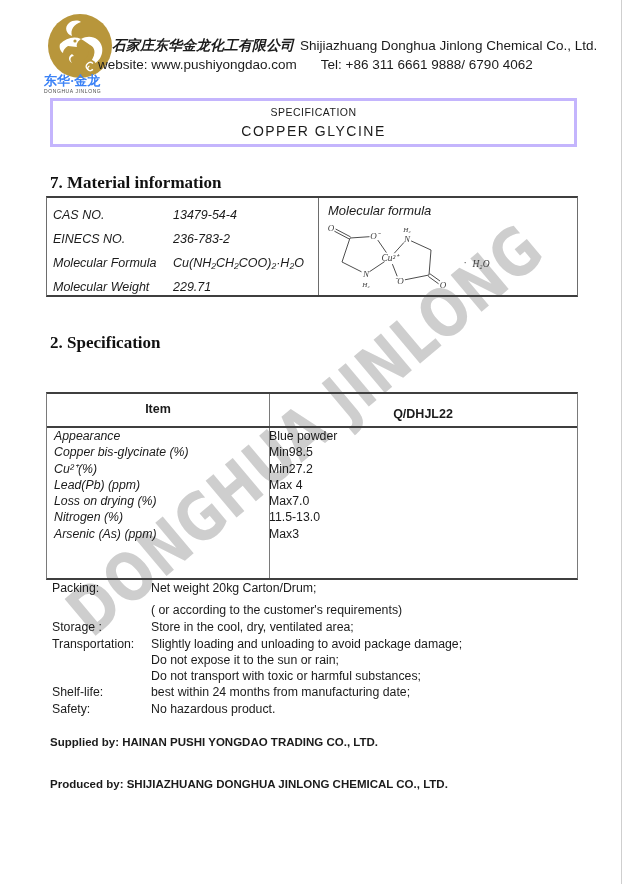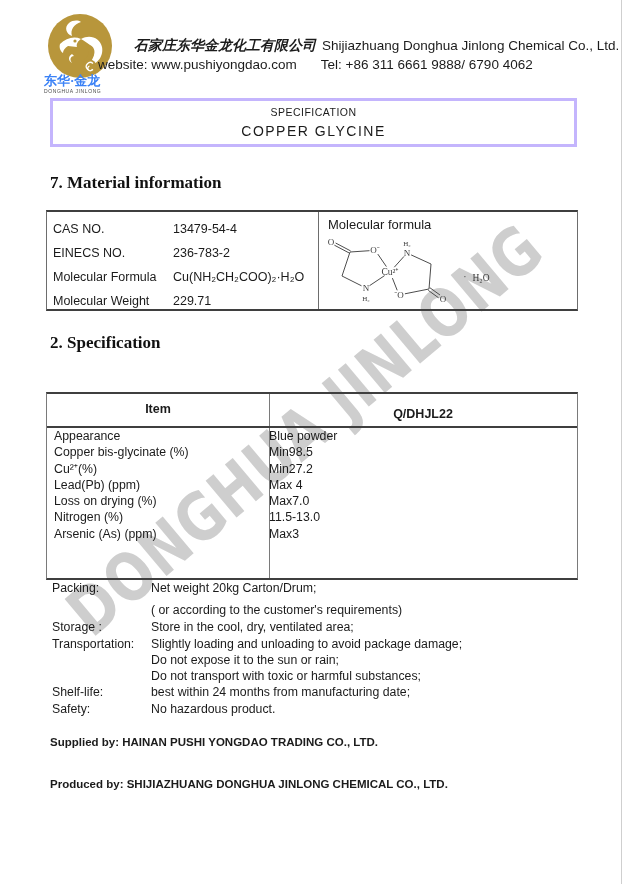--- a/index.html
+++ b/index.html
@@ -13,54 +13,54 @@
   .content{position:absolute;inset:0;z-index:1;}
   .edge{position:absolute;left:621px;top:0;width:1px;height:884px;background:#cfcfcf;}
 
   
   .logo-circle{position:absolute;left:48px;top:14px;width:64px;height:64px;}
   .logo-swirl{position:absolute;left:82px;top:59px;width:15px;height:15px;}
   .logo-cap{position:absolute;left:44px;top:74px;width:90px;}
   .cap-cn{font-family:"Liberation Serif",serif;font-weight:bold;font-size:13px;color:#3b82f6;line-height:14px;}
   .cap-en{font-size:5px;letter-spacing:.6px;color:#4a4a4a;line-height:6px;}
   .co-line1{position:absolute;left:112px;top:37px;font-size:13.5px;white-space:nowrap;}
-  .co-cn{font-family:"Liberation Serif",serif;font-style:italic;font-weight:600;font-size:14px;padding-left:22px;}
+  .co-cn{font-family:"Liberation Serif",serif;font-style:italic;font-weight:600;font-size:14px;}
   .co-en{margin-left:6px;}
   .co-line2{position:absolute;left:98px;top:57px;font-size:13.5px;white-space:nowrap;}
   .tel{margin-left:24px;}
 
   
   .tbox{position:absolute;left:50px;top:98px;width:527px;height:49px;border:3px solid #c4b5fd;box-sizing:border-box;}
   .tbox .kicker{text-align:center;margin-top:5px;font-size:10.5px;letter-spacing:.5px;}
   .tbox .title{text-align:center;margin-top:5px;font-size:14px;letter-spacing:1.5px;}
 
   .h-ser{position:absolute;left:50px;font-family:"Liberation Serif",serif;font-weight:bold;font-size:17px;color:#111;}
 
   
-  .mtable{position:absolute;left:46px;top:210px;width:532px;height:101px;box-sizing:border-box;
-          border:1px solid #6d6d6d;border-top:2px solid #3f3f3f;border-bottom:2px solid #3f3f3f;}
+  .mtable{position:absolute;left:46px;top:196px;width:532px;height:101px;box-sizing:border-box;
+          border:1px solid #6d6d6d;border-top:2px solid #3f3f3f;border-bottom:2px solid #3f3f3f;font-style:italic;}
   .mrow{position:absolute;left:0;font-size:12.5px;white-space:nowrap;}
   .mrow .lab{position:absolute;left:6px;width:120px;}
   .mrow .val{position:absolute;left:126px;}
   .mcell-r{position:absolute;left:271px;right:0;top:0;bottom:0;border-left:1px solid #6d6d6d;}
   .mf-label{position:absolute;left:9px;top:5px;font-size:13px;}
   .mol{position:absolute;left:4px;top:19px;}
   .mol text{font-family:"Liberation Serif",serif;fill:#3d3d3d;}
   .mol line{stroke:#4d4d4d;stroke-width:1;}
 
   
   .stable{position:absolute;left:46px;top:392px;width:532px;height:188px;box-sizing:border-box;
           border:1px solid #7a7a7a;border-top:2px solid #3f3f3f;border-bottom:2px solid #3f3f3f;}
   .sdiv{position:absolute;left:222px;top:0;bottom:0;width:1px;background:#7a7a7a;}
   .shead{position:absolute;left:0;right:0;top:0;height:32px;border-bottom:2px solid #3f3f3f;}
   .shead .c1{position:absolute;left:0;width:222px;top:8px;text-align:center;font-weight:bold;font-size:12.5px;}
   .shead .c2{position:absolute;left:222px;right:0;top:13px;text-align:center;font-weight:bold;font-size:12.5px;}
   .sbody{position:absolute;left:0;right:0;top:34px;}
   .srow{height:16.3px;line-height:16.3px;font-size:12.3px;display:flex;white-space:nowrap;}
-  .srow .it{width:222px;padding-left:7px;box-sizing:border-box;}
+  .srow .it{width:222px;padding-left:7px;box-sizing:border-box;font-style:italic;}
   .srow .va{padding-left:0;}
 
   
   .ol{position:absolute;font-size:12.3px;white-space:nowrap;}
   .ol .lab{position:absolute;left:52px;}
   .ol .val{position:absolute;left:151px;}
 
   .foot{position:absolute;left:50px;font-size:11.5px;font-weight:bold;white-space:nowrap;}
 </style>
 </head>

